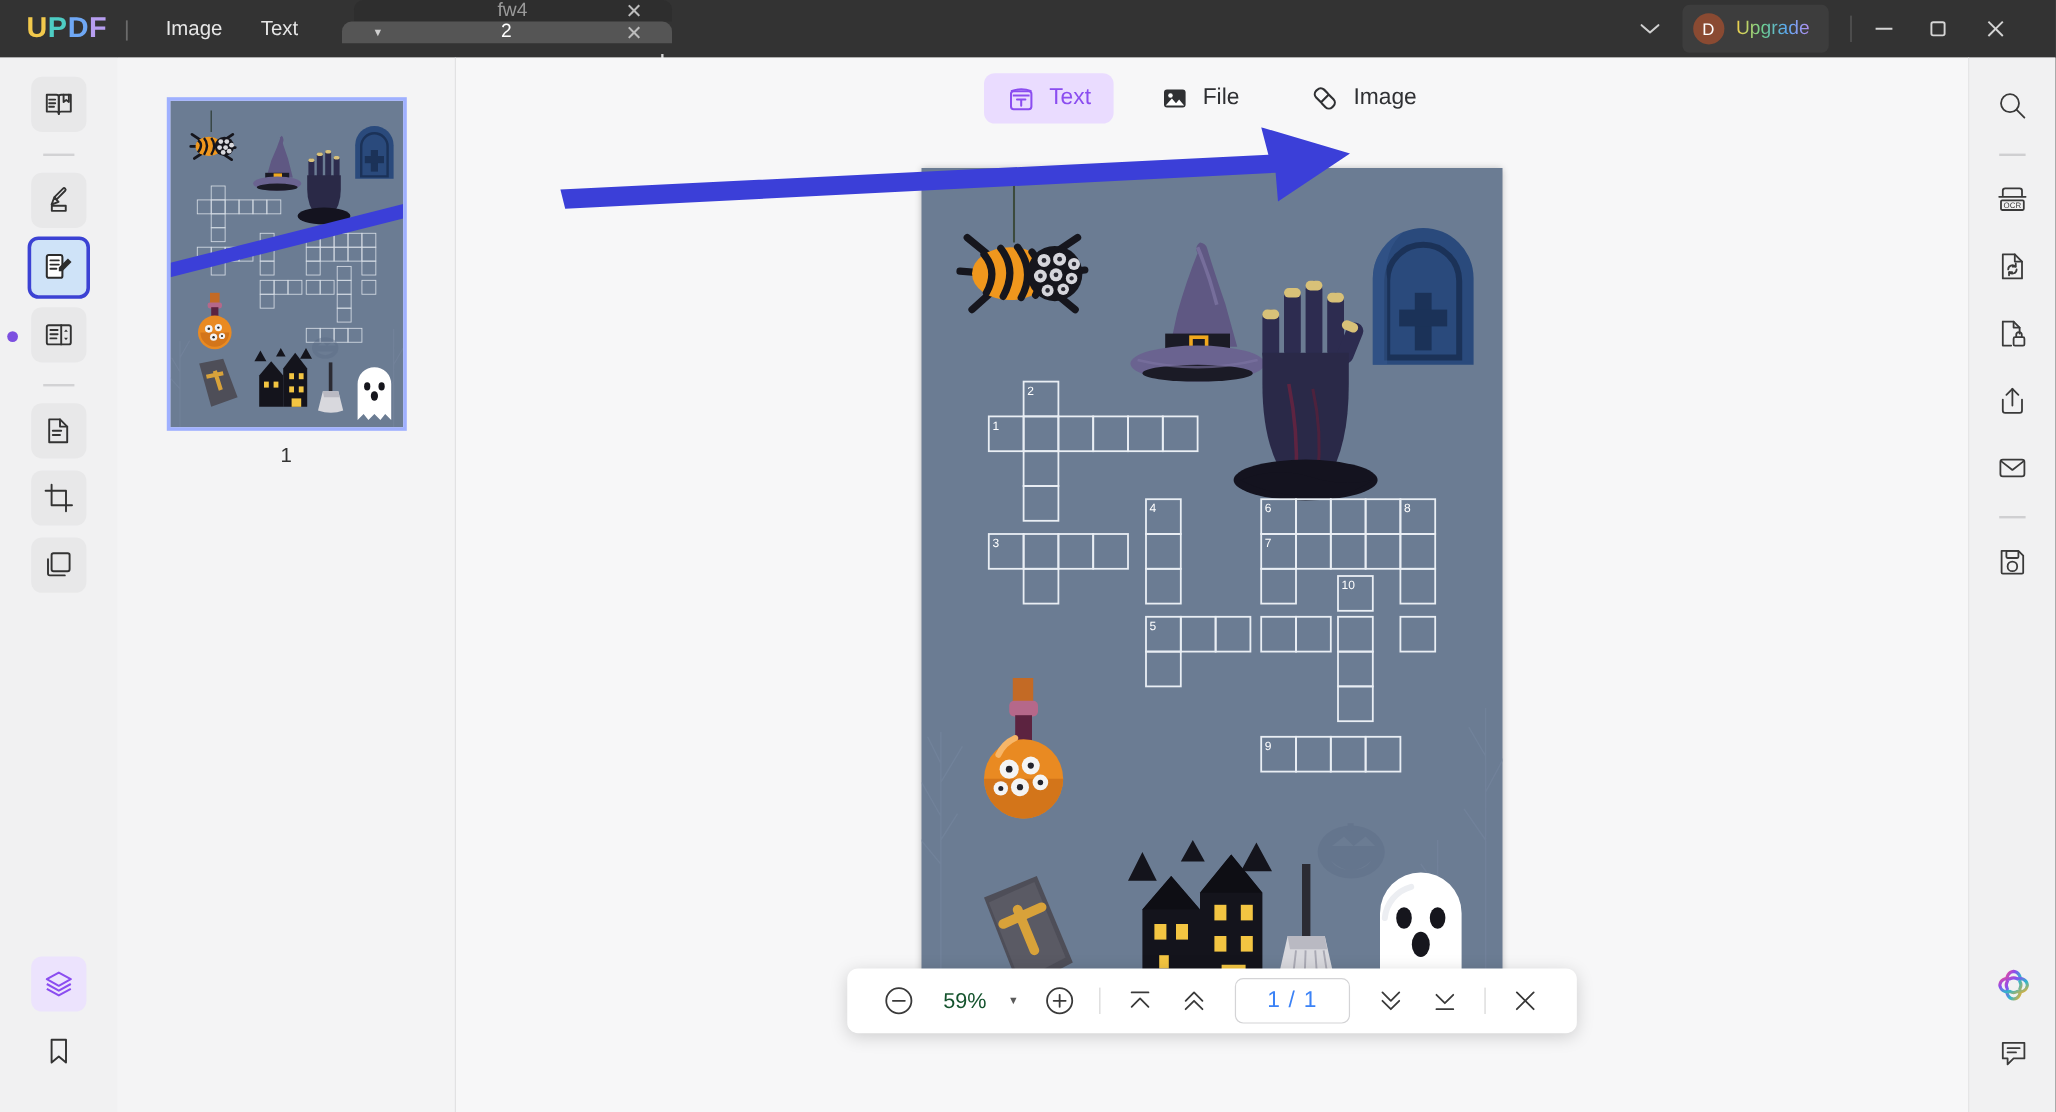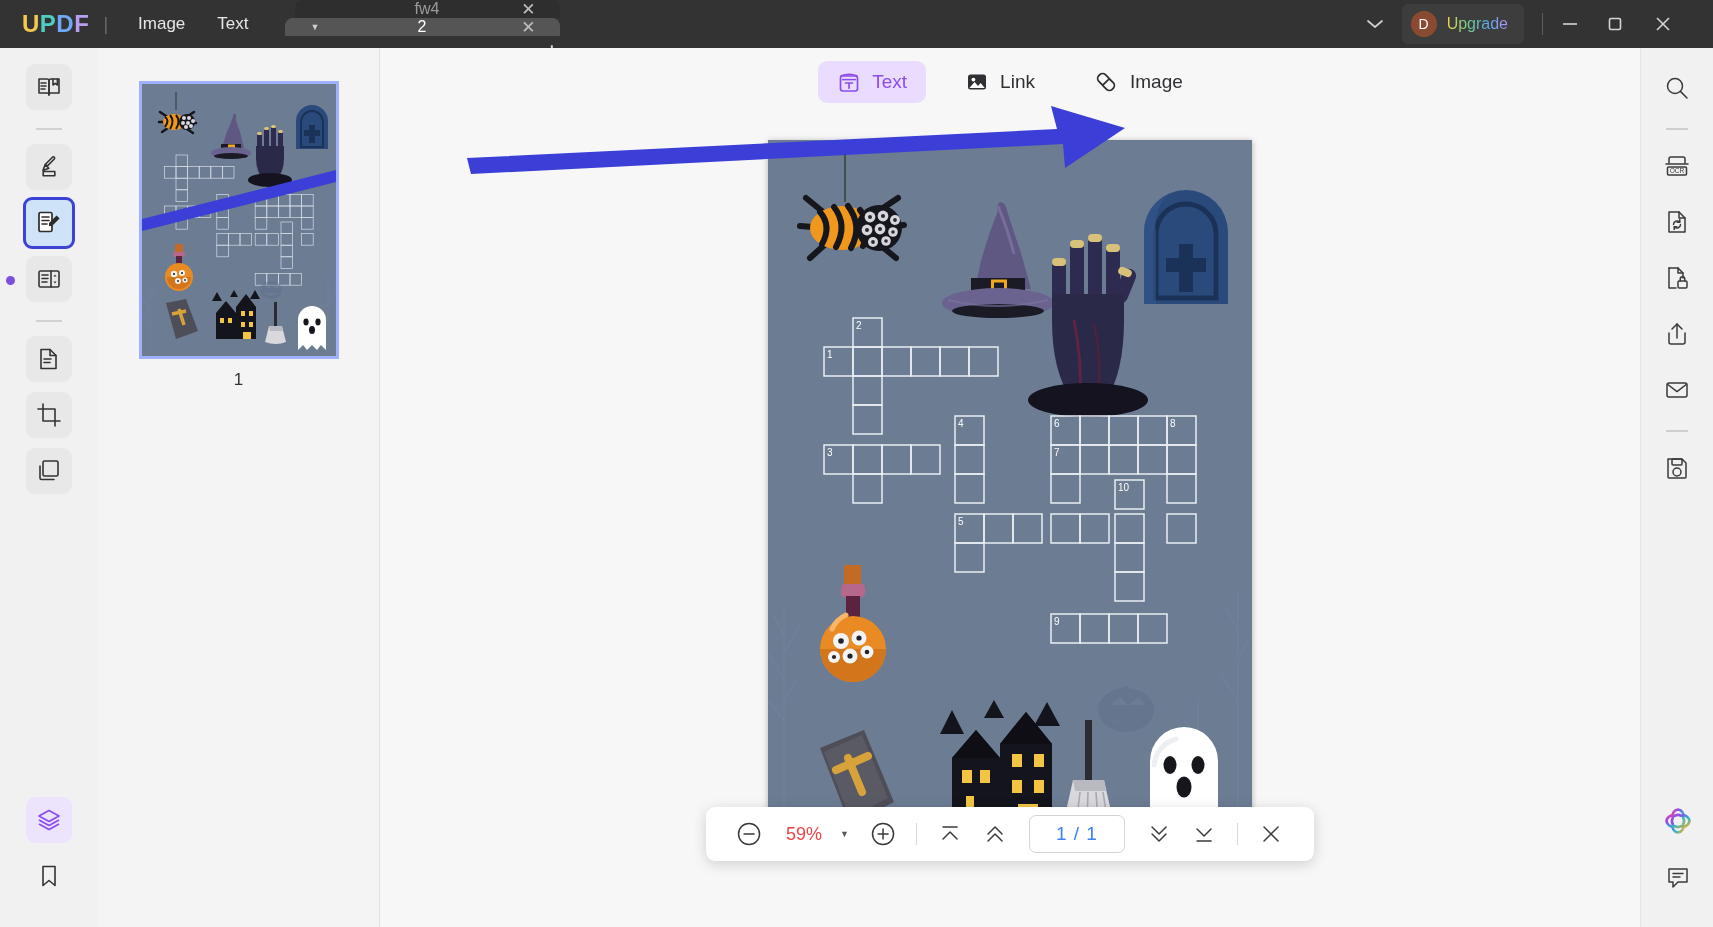--- a/index.html
+++ b/index.html
@@ -135,21 +135,21 @@
 
   
   .page-toolbar {
     position:absolute; bottom:66px; left:50%; transform:translateX(-50%);
     height:54px; background:#ffffff; border-radius:9px;
     box-shadow:0 3px 14px rgba(0,0,0,.17);
     display:flex; align-items:center; padding: 0 22px; gap:3px;
   }
   .pt-btn { width:42px; height:42px; display:flex; align-items:center;
     justify-content:center; color:#3d3d3d; }
-  .zoom-val { font-size:18px; color:#ef4444; width:62px; text-align:center; }
+  .zoom-val { font-size:18px; color:#14532d; width:62px; text-align:center; }
   .zoom-caret{ font-size:9px; color:#5a5a5a; padding: 0 10px 0 2px; }
   .pt-sep { width:1px; height:22px; background:#d6d6d6; margin: 0 9px; }
   .pagebox {
     border:1px solid #d4d4d6; border-radius:7px; height:38px; min-width:96px;
     display:flex; align-items:center; justify-content:center;
     font-size:19px; color:#3b82f6; margin: 0 10px; letter-spacing:1px;
   }
 
   
   .rail-right {
@@ -503,21 +503,21 @@
           <span>Text</span>
         </div>
         <div class="obj-tab">
           <span>
             <svg width="24" height="24" viewBox="0 0 24 24">
                 <rect x="3" y="4.5" width="18" height="15" rx="2.5" fill="#2f3033"></rect>
                 <circle cx="8.4" cy="9.6" r="1.9" fill="#ffffff"></circle>
                 <path d="M4.4 18 l5.2-6 3.4 4 2.6-3 4.2 5z" fill="#ffffff"></path>
               </svg>
           </span>
-          <span>Link</span>
+          <span>File</span>
         </div>
         <div class="obj-tab">
           <span>
             <svg width="26" height="26" viewBox="0 0 26 26">
                 <path d="M10 16.5 5.8 12.3a4 4 0 0 1 0-5.6l1-1a4 4 0 0 1 5.6 0l3 3" fill="none" stroke="#2f3033" stroke-width="1.8" stroke-linecap="round"></path>
                 <path d="M16 9.5l4.2 4.2a4 4 0 0 1 0 5.6l-1 1a4 4 0 0 1-5.6 0l-3-3" fill="none" stroke="#2f3033" stroke-width="1.8" stroke-linecap="round"></path>
                 <path d="M10.3 15.7 15.7 10.3" stroke="#2f3033" stroke-width="1.8" stroke-linecap="round"></path>
               </svg>
           </span>
           <span>Image</span>

